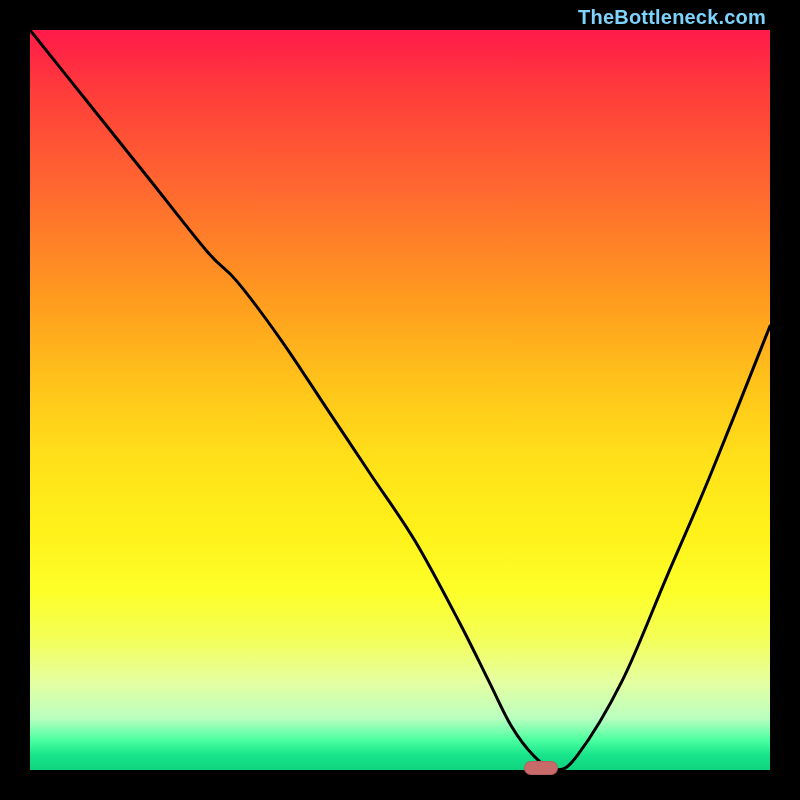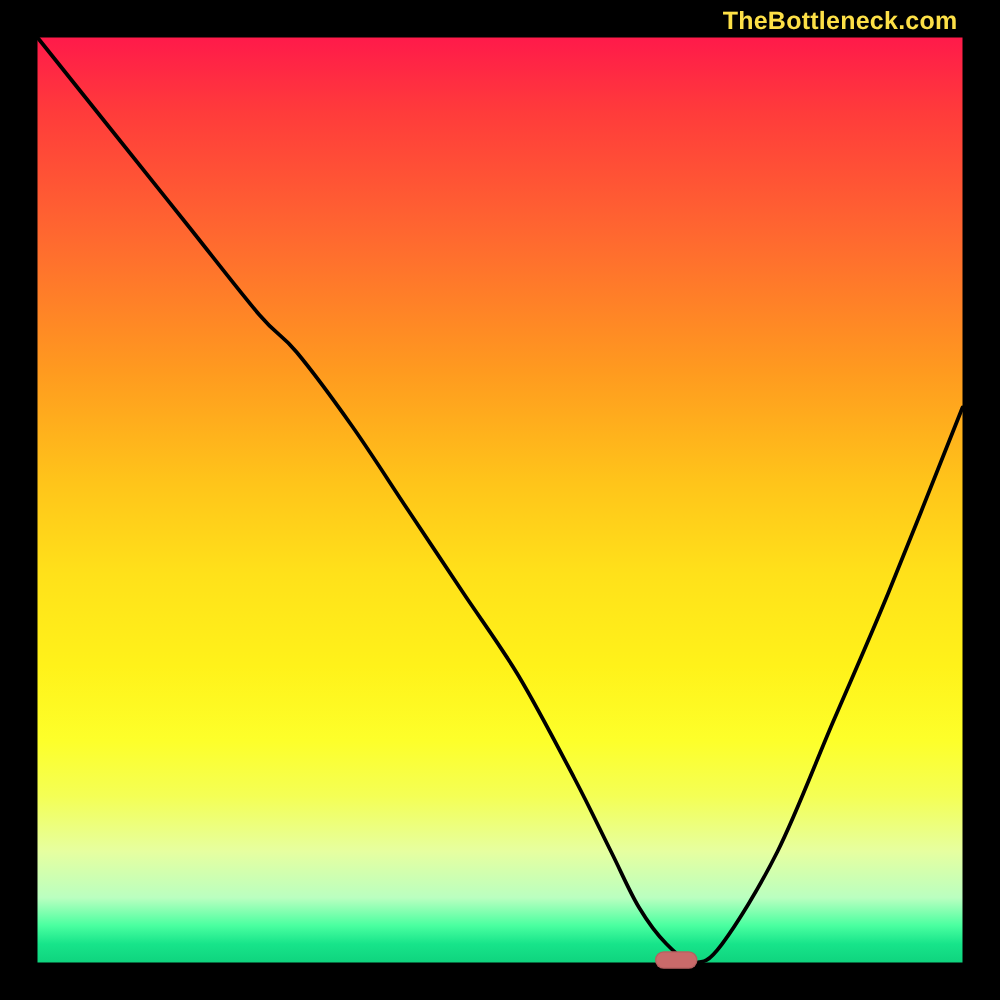--- a/index.html
+++ b/index.html
@@ -13,21 +13,21 @@
           #ffc41a 48%,
           #ffe11a 58%,
           #fff21a 68%,
           #fdff2a 76%,
           #f4ff55 82%,
           #e6ffa0 88%,
           #baffc0 93%,
           #4affa0 96%,
           #17e48a 98%,
           #0fd47e 100%)}
-  .watermark{position:absolute;top:6px;right:34px;color:#fde047;font-size:20px;font-weight:600;letter-spacing:.2px}
+  .watermark{position:absolute;top:6px;right:34px;color:#7dd3fc;font-size:20px;font-weight:600;letter-spacing:.2px}
   svg.curve{position:absolute;left:30px;top:30px;width:740px;height:740px;overflow:visible}
   .curve path{fill:none;stroke:#000;stroke-width:3;stroke-linecap:round;stroke-linejoin:round}
   .marker{position:absolute;width:34px;height:14px;border-radius:7px;background:#c96a6a;
           box-shadow:0 0 0 1px rgba(0,0,0,.1) inset}
 </style>
 </head>
 <body>
 
 <div class="frame">
   <div class="plot"></div>

